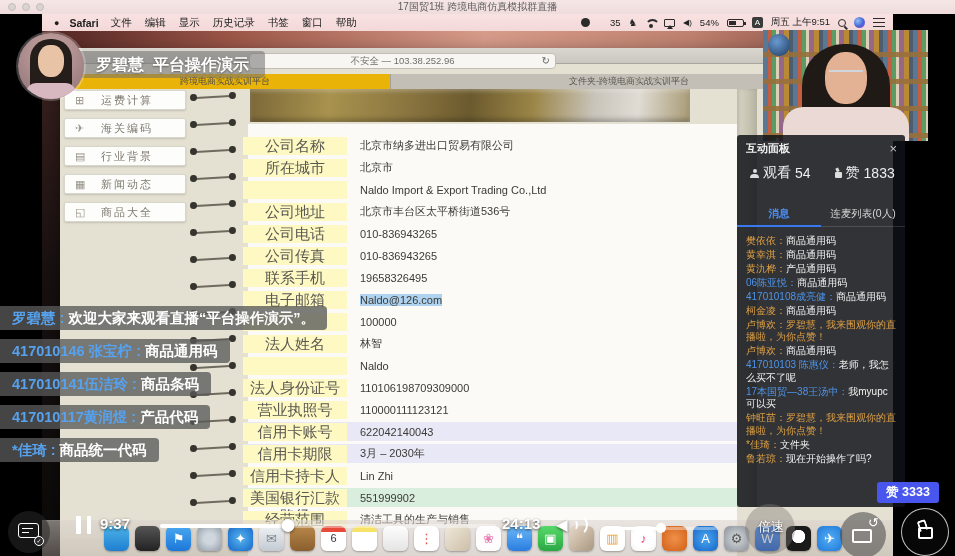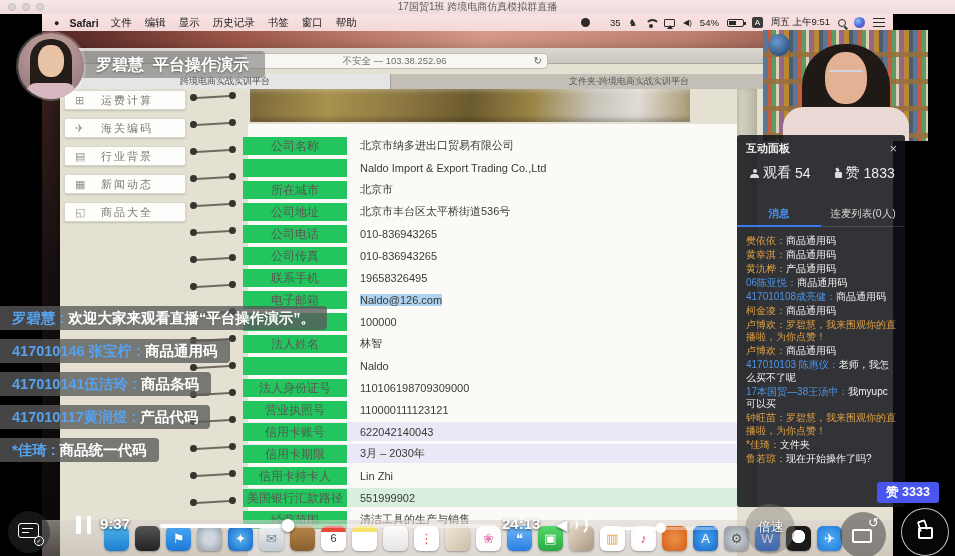--- a/index.html
+++ b/index.html
@@ -36,29 +36,29 @@
   .ic-list{width:12px;height:9px;background:repeating-linear-gradient(180deg,#2b2b2b 0 1.5px,transparent 1.5px 3.8px);display:inline-block;}
 
   
   .wallpaper{position:absolute;left:42px;top:31px;width:851px;height:19px;background:linear-gradient(90deg,#4f2422,#9c5648 22%,#d89c8b 52%,#c08270 76%,#7e443b);z-index:1;}
   .bar-left{position:absolute;left:0;top:14px;width:42px;height:542px;background:#000;z-index:3;}
   .bar-right{position:absolute;left:928px;top:14px;width:27px;height:542px;background:#000;z-index:6;}
   .sliver{position:absolute;left:42px;top:50px;width:18px;height:506px;background:linear-gradient(180deg,#3c2220,#171010 45%,#0b0a09);z-index:1;}
 
   
   .safari{position:absolute;left:60px;top:48px;width:833px;height:508px;background:#e4e1d2;border-radius:6px 6px 0 0;z-index:2;box-shadow:0 4px 18px rgba(0,0,0,.45);}
-  .toolbar{position:absolute;left:8px;top:0;width:833px;height:16px;background:linear-gradient(#dad6d0,#cac6c0);border-radius:6px 6px 0 0;border-bottom:1px solid #aaa69e;}
+  .toolbar{position:absolute;left:16px;top:0;width:833px;height:16px;background:linear-gradient(#dad6d0,#cac6c0);border-radius:6px 6px 0 0;border-bottom:1px solid #aaa69e;}
   .addr{position:absolute;left:173px;top:5px;width:307px;height:16px;background:#f8f6f3;border:1px solid #c2beb6;border-radius:4px;font-size:9.5px;color:#6f6f6a;text-align:center;line-height:14px;}
   .addr .reload{position:absolute;right:5px;top:0;color:#666;font-size:10px;}
   .tb-share{position:absolute;right:58px;top:5px;width:15px;height:15px;border:1.5px solid #8e8e88;border-radius:3px;color:#6e6e68;font-size:9px;line-height:12px;text-align:center;}
   .tb-tabs{position:absolute;right:26px;top:7px;width:12px;height:10px;border:1.5px solid #8e8e88;border-radius:2px;}
   .tb-tabs:after{content:"";position:absolute;left:2px;top:-4px;width:11px;height:9px;border:1.5px solid #8e8e88;border-radius:2px;background:#d2cec8;}
   .tabbar{position:absolute;left:0;top:26px;width:833px;height:15px;background:#b8b4ac;display:flex;font-size:9px;color:#4c4c47;}
   .tab{height:15px;line-height:15px;text-align:center;overflow:hidden;white-space:nowrap;}
-  .tab.active{width:330px;background:#e5e5e5;}
+  .tab.active{width:330px;background:#eab308;}
   .tab.other{flex:1;background:#c3bfb7;border-left:1px solid #a5a199;color:#57574f;}
   .tab-new{width:26px;text-align:center;line-height:15px;color:#666;background:#c3bfb7;border-left:1px solid #a5a199;}
 
   
   .banner{position:absolute;left:250px;top:89px;width:440px;height:33px;z-index:2;
     background:linear-gradient(95deg,#7c6838,#a8924e 18%,#8a7540 36%,#6b5a2e 50%,#9a8446 64%,#c9c4ba 78%,#e0dcd4 88%,#a89a74);
     box-shadow:inset 0 2px 4px rgba(255,255,255,.3), inset 0 -3px 5px rgba(0,0,0,.25);}
   .form-bg{position:absolute;left:248px;top:124px;width:489px;height:432px;background:#fbfaf7;z-index:2;}
   .page-edge{position:absolute;left:737px;top:89px;width:20px;height:418px;background:linear-gradient(90deg,#d8d4c4,#c9c5b5 55%,#b5b1a1);z-index:2;box-shadow:inset 2px 0 3px rgba(0,0,0,.12);}
 
@@ -67,21 +67,21 @@
   .side-item .g{font-size:11px;color:#98948a;width:26px;}
   .side-item .lb{font-size:11px;color:#7d7a6f;letter-spacing:2px;}
 
   .binder{position:absolute;left:190px;top:96px;width:48px;height:430px;z-index:3;}
   .ring{position:absolute;left:6px;width:34px;border-top:2.5px solid #6e6a5e;transform:rotate(-3deg);}
   .ring:before,.ring:after{content:"";position:absolute;top:-5px;width:7px;height:7px;background:#36342e;border-radius:50%;}
   .ring:before{left:-6px;} .ring:after{right:-6px;}
 
   .form-rows{position:absolute;left:243px;top:136px;width:494px;z-index:3;}
   .frow{height:19px;margin-bottom:3px;display:flex;align-items:center;}
-  .frow .lab{width:104px;height:18px;line-height:18px;background:#22c55e;text-align:center;font-size:12px;color:#5a5852;flex:none;}
+  .frow .lab{width:104px;height:18px;line-height:18px;background:#fef9c3;text-align:center;font-size:15px;color:#5a5852;flex:none;}
   .frow .val{margin-left:13px;font-size:11px;color:#3b3a36;white-space:nowrap;}
   .frow.tint-purple{background:#e9e8f6;}
   .frow.tint-green{background:#daeedd;}
   .frow .val.v-selected{background:#aed2f0;}
 
   
   .name-tag{position:absolute;left:36px;top:51px;height:27px;line-height:27px;padding:0 16px 0 60px;background:rgba(110,110,110,.55);border-radius:4px;color:#fff;font-size:16px;font-weight:bold;z-index:5;white-space:nowrap;text-shadow:0 1px 2px rgba(0,0,0,.4);}
   .name-tag .sub{margin-left:9px;}
   .avatar{position:absolute;left:18px;top:33px;width:66px;height:66px;border-radius:50%;background:radial-gradient(circle at 50% 30%,#c9a8a4,#8d6f74);overflow:hidden;z-index:6;box-shadow:0 0 0 2px rgba(255,255,255,.25);}
   .avatar .hair{position:absolute;left:12px;top:6px;width:42px;height:58px;background:#241d19;border-radius:20px 20px 14px 14px;}
@@ -284,27 +284,27 @@
     </div>
 
   <div class="form-rows">
 
       <div class="frow">
         <span class="lab">公司名称</span>
         <span class="val">北京市纳多进出口贸易有限公司</span>
       </div>
 
       <div class="frow">
+        <span class="lab">所在城市</span>
+        <span class="val">北京市</span>
+      </div>
+
+      <div class="frow">
         <span class="lab"></span>
         <span class="val">Naldo Import &amp; Export Trading Co.,Ltd</span>
-      </div>
-
-      <div class="frow">
-        <span class="lab">所在城市</span>
-        <span class="val">北京市</span>
       </div>
 
       <div class="frow">
         <span class="lab">公司地址</span>
         <span class="val">北京市丰台区太平桥街道536号</span>
       </div>
 
       <div class="frow">
         <span class="lab">公司电话</span>
         <span class="val">010-836943265</span>

